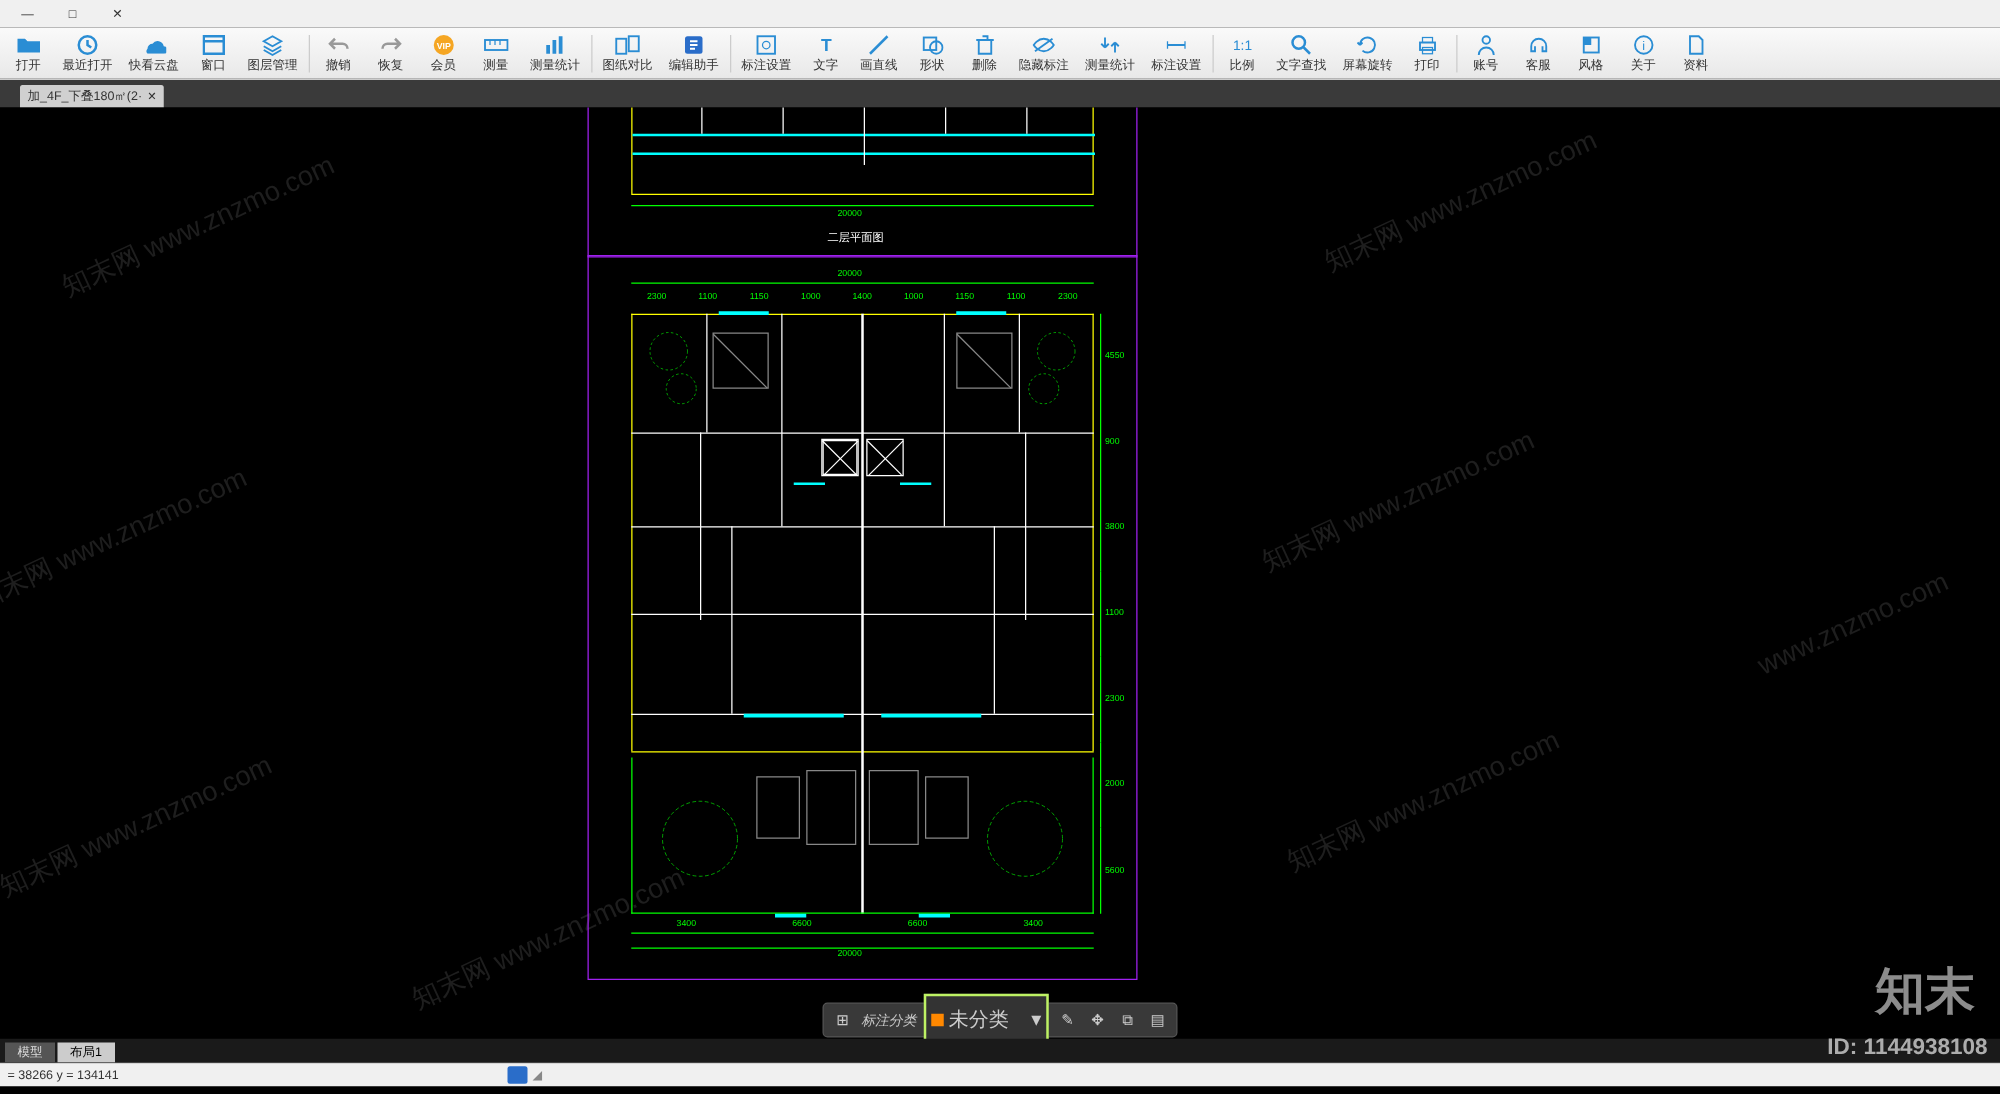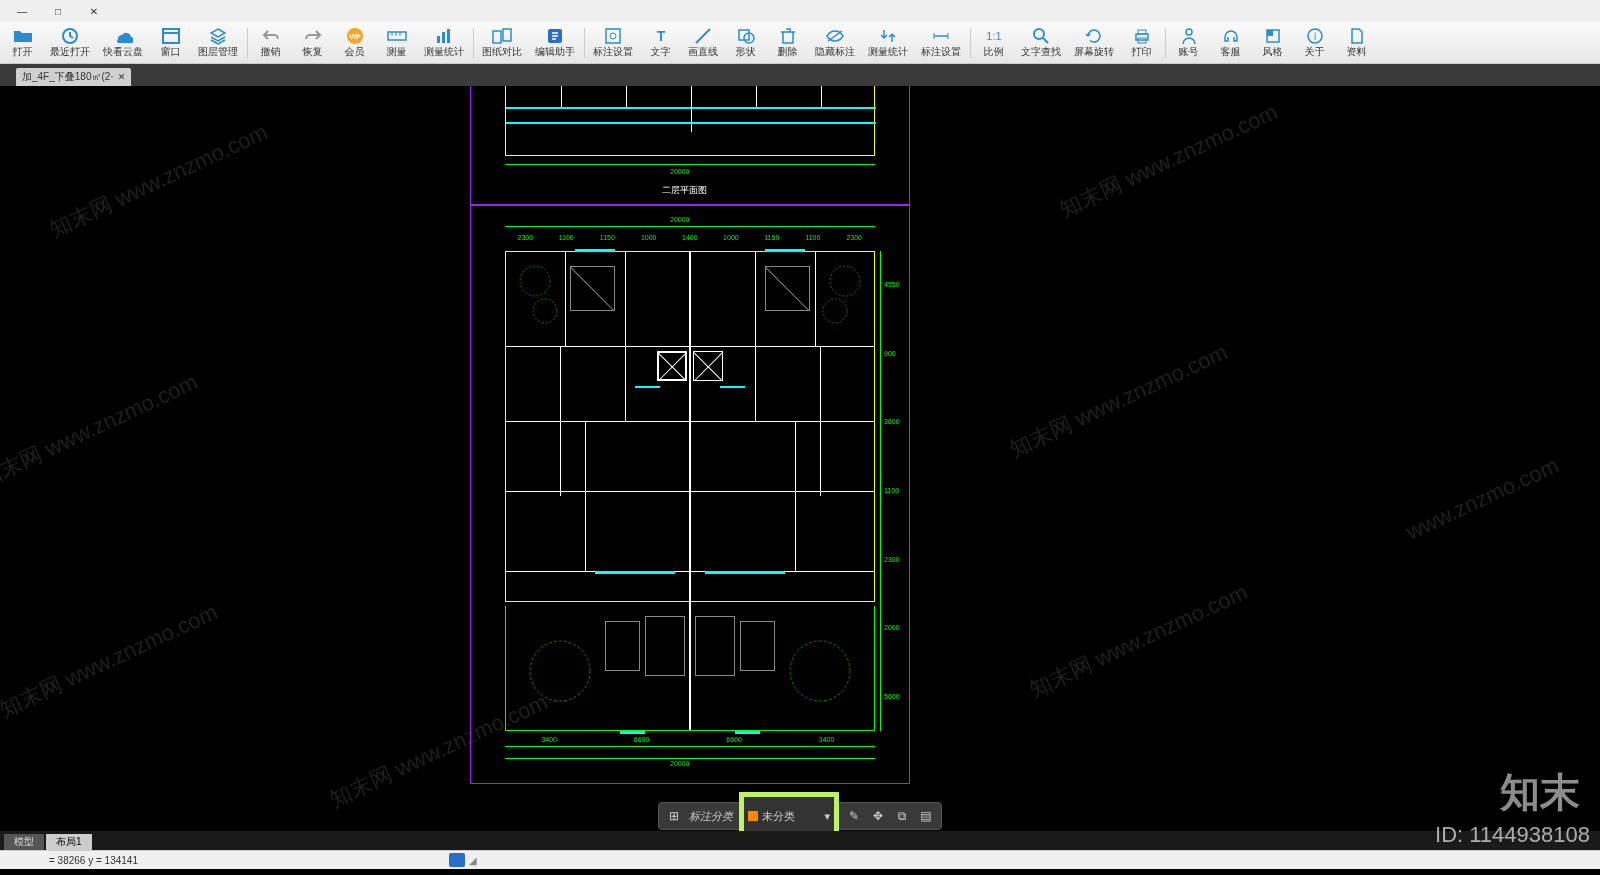--- a/index.html
+++ b/index.html
@@ -30,35 +30,35 @@
     .cyan-line { position: absolute; background: #0ff; }
     .yellow-line { position: absolute; background: #ff0; }
     .green-line { position: absolute; background: #0f0; }
     .dim-line { position: absolute; background: #0f0; height: 1px; }
     .dim-text { position: absolute; color: #0f0; font-size: 7px; }
     .plan-title { position: absolute; color: #fff; font-size: 9px; }
     
     .bottom-toolbar { position: absolute; bottom: 20px; left: 50%; transform: translateX(-50%); background: rgba(60,60,60,0.95); border: 1px solid #555; border-radius: 4px; height: 28px; display: flex; align-items: center; padding: 0 6px; gap: 6px; }
     .bt-icon { width: 18px; height: 18px; display: flex; align-items: center; justify-content: center; color: #ccc; cursor: pointer; font-size: 12px; }
     .bt-label { color: #ccc; font-size: 11px; font-style: italic; }
-    .bt-select { background: #333; color: #ccc; border: 5px solid #bef264; font-size: 11px; padding: 19px 4px; height: 18px; display: flex; align-items: center; min-width: 100px; }
+    .bt-select { background: #333; color: #ccc; border: 2px solid #bef264; font-size: 16px; padding: 19px 4px; height: 18px; display: flex; align-items: center; min-width: 100px; }
     .bt-select .sq { display: inline-block; width: 10px; height: 10px; background: #f80; margin-right: 4px; }
     
     .view-tabs { position: absolute; bottom: 0; left: 0; height: 19px; display: flex; align-items: flex-end; padding-left: 4px; background: #1a1a1a; width: 100%; }
     .view-tab { background: #555; color: #ddd; font-size: 10px; padding: 1px 10px; margin-right: 2px; cursor: pointer; }
     .view-tab.active { background: #ccc; color: #000; }
     
     .status-bar { height: 19px; background: #f0f0f0; display: flex; align-items: center; font-size: 10px; color: #333; padding: 0 6px; border-top: 1px solid #ccc; }
-    .status-left { width: 400px; margin-left: 43px; }
+    .status-left { width: 400px; }
     .status-center { flex: 1; }
     .status-right { display: flex; align-items: center; gap: 4px; }
     .status-icon { width: 16px; height: 14px; background: #2a6dc9; border-radius: 2px; }
     
     .brand-watermark { position: absolute; bottom: 30px; right: 20px; color: rgba(200,200,200,0.7); font-size: 40px; font-weight: bold; pointer-events: none; }
-    .id-watermark { position: absolute; bottom: 2px; right: 10px; color: rgba(200,200,200,0.85); font-size: 22px; font-weight: normal; pointer-events: none; }
+    .id-watermark { position: absolute; bottom: 2px; right: 10px; color: rgba(200,200,200,0.85); font-size: 18px; font-weight: bold; pointer-events: none; }
   </style>
 </head>
 <body>
 
 <div class="title-bar">
   <div class="window-controls">
     <div class="win-btn">—</div>
     <div class="win-btn">□</div>
     <div class="win-btn close">✕</div>
   </div>

